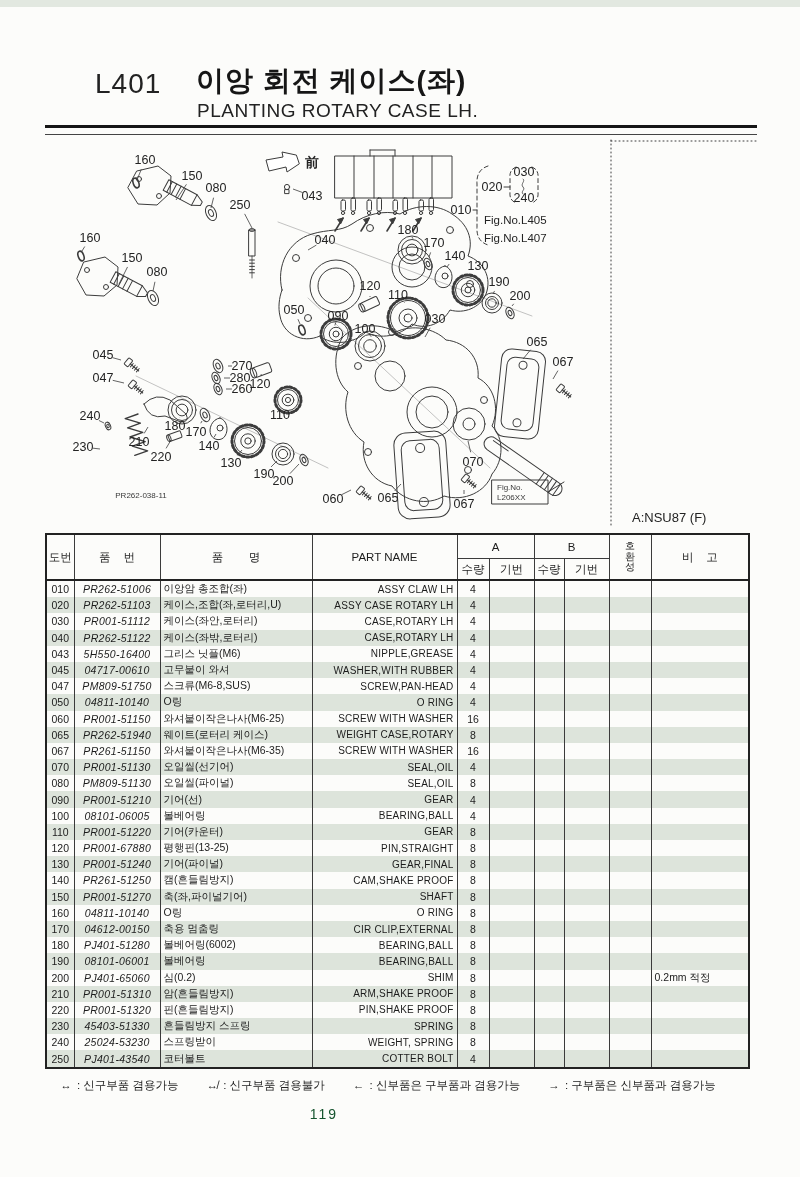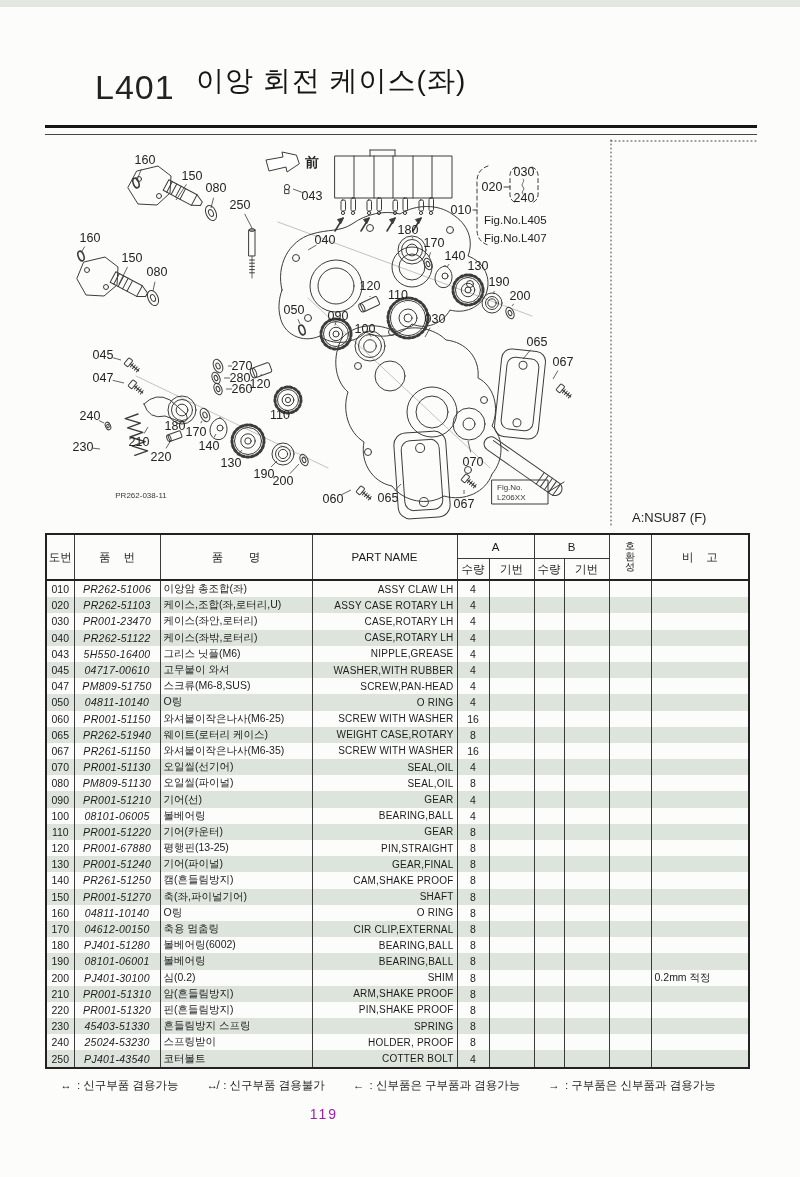--- a/index.html
+++ b/index.html
@@ -1,22 +1,22 @@
 <!DOCTYPE html>
 <html><head>
 <meta charset="utf-8">
 <style>
   html,body{margin:0;padding:0;background:#888;}
   .page{position:relative;width:800px;height:1177px;background:#fcfcfa;
         font-family:"Liberation Sans",sans-serif;color:#1c1c1c;overflow:hidden;margin:0 auto;}
   .scan-strip{position:absolute;top:0;left:0;width:800px;height:7px;background:#e2e8e0;}
 
   
-  .hdr-code{position:absolute;left:95px;top:68px;font-size:34px;letter-spacing:1px;color:#222;}
-  .hdr-kr{position:absolute;left:196px;top:62px;font-size:28px;font-weight:400;letter-spacing:1px;color:#161616;}
+  .hdr-code{position:absolute;left:95px;top:68px;font-size:28px;letter-spacing:1px;color:#222;}
+  .hdr-kr{position:absolute;left:196px;top:62px;font-size:28px;font-weight:700;letter-spacing:1px;color:#161616;}
   .hdr-en{position:absolute;left:197px;top:100px;font-size:19px;letter-spacing:.5px;color:#222;}
   .hdr-rule{position:absolute;left:45px;top:125px;width:712px;height:6px;
             border-top:3px solid #161616;border-bottom:1px solid #444;}
 
   
   .diagram{position:absolute;left:40px;top:138px;width:720px;height:392px;}
   svg{overflow:visible;}
   svg text{font-family:"Liberation Sans",sans-serif;fill:#232323;}
   .callout{font-size:12.5px;}
   .callout-big{font-size:13.5px;font-weight:600;}
@@ -41,30 +41,31 @@
   .c-qty{text-align:center;}
   .vhead{font-size:10px !important;line-height:1.05;}
   .vhead div{text-align:center;}
 
   
   .legend{position:absolute;left:0;top:1078px;width:776px;display:flex;justify-content:center;
           gap:28px;font-size:11.5px;color:#222;}
   .legend .item{white-space:nowrap;}
   .legend .sym{display:inline-block;margin-right:2px;}
   .pagenum{position:absolute;left:0;top:1106px;width:648px;text-align:center;
-           font-size:14px;letter-spacing:2px;color:#a21caf;}
+           font-size:14px;letter-spacing:2px;color:#14532d;}
 </style>
 </head>
 <body>
 
 <div class="page">
   <div class="scan-strip"></div>
 
   <div class="hdr-code">L401</div>
   <div class="hdr-kr">이앙 회전 케이스(좌)</div>
+  <div class="hdr-en">PLANTING ROTARY CASE LH.</div>
   <div class="hdr-rule"></div>
 
   <div class="diagram">
     <svg id="dsvg" width="720" height="392" viewBox="0 0 720 392">
       <g stroke="#3c3c3c" stroke-width="1" fill="none" stroke-linejoin="round" stroke-linecap="round">
 
         <line x1="571" y1="2" x2="571" y2="388" stroke-dasharray="1 3" stroke-width="1"></line>
         <line x1="571" y1="3" x2="716" y2="3" stroke-dasharray="1 3" stroke-width="1"></line>
 
         <g stroke="#9a9a9a" stroke-width="0.6">
@@ -530,21 +531,21 @@
           <td class="c-en">ASSY CASE ROTARY LH</td>
           <td class="c-qty">4</td>
           <td class="c-ser"></td>
           <td class="c-qty"></td>
           <td class="c-ser"></td>
           <td class="c-comp"></td>
           <td class="c-rem"></td>
         </tr>
         <tr>
           <td class="c-fig">030</td>
-          <td class="c-pno">PR001-23470</td>
+          <td class="c-pno">PR001-51112</td>
           <td class="c-kr">케이스(좌안,로터리)</td>
           <td class="c-en">CASE,ROTARY LH</td>
           <td class="c-qty">4</td>
           <td class="c-ser"></td>
           <td class="c-qty"></td>
           <td class="c-ser"></td>
           <td class="c-comp"></td>
           <td class="c-rem"></td>
         </tr>
         <tr>
@@ -794,21 +795,21 @@
           <td class="c-en">BEARING,BALL</td>
           <td class="c-qty">8</td>
           <td class="c-ser"></td>
           <td class="c-qty"></td>
           <td class="c-ser"></td>
           <td class="c-comp"></td>
           <td class="c-rem"></td>
         </tr>
         <tr>
           <td class="c-fig">200</td>
-          <td class="c-pno">PJ401-30100</td>
+          <td class="c-pno">PJ401-65060</td>
           <td class="c-kr">심(0.2)</td>
           <td class="c-en">SHIM</td>
           <td class="c-qty">8</td>
           <td class="c-ser"></td>
           <td class="c-qty"></td>
           <td class="c-ser"></td>
           <td class="c-comp"></td>
           <td class="c-rem">0.2mm 적정</td>
         </tr>
         <tr>
@@ -844,21 +845,21 @@
           <td class="c-ser"></td>
           <td class="c-qty"></td>
           <td class="c-ser"></td>
           <td class="c-comp"></td>
           <td class="c-rem"></td>
         </tr>
         <tr>
           <td class="c-fig">240</td>
           <td class="c-pno">25024-53230</td>
           <td class="c-kr">스프링받이</td>
-          <td class="c-en">HOLDER, PROOF</td>
+          <td class="c-en">WEIGHT, SPRING</td>
           <td class="c-qty">8</td>
           <td class="c-ser"></td>
           <td class="c-qty"></td>
           <td class="c-ser"></td>
           <td class="c-comp"></td>
           <td class="c-rem"></td>
         </tr>
         <tr>
           <td class="c-fig">250</td>
           <td class="c-pno">PJ401-43540</td>

